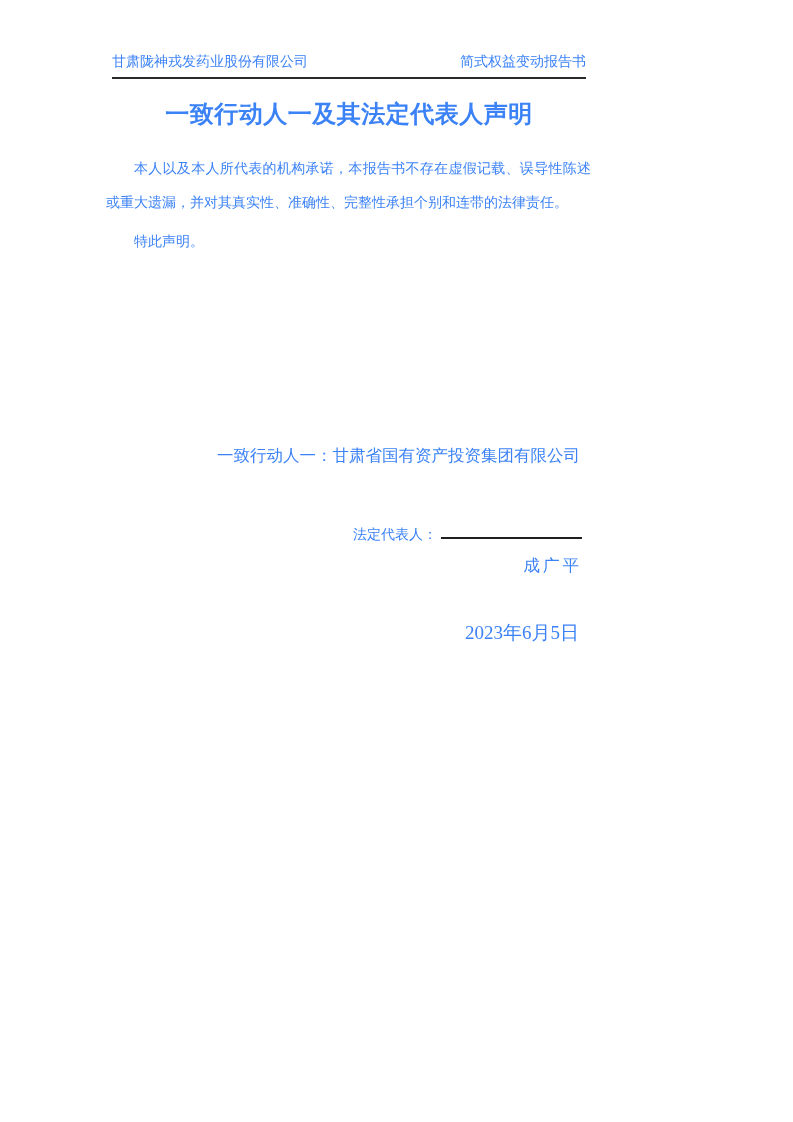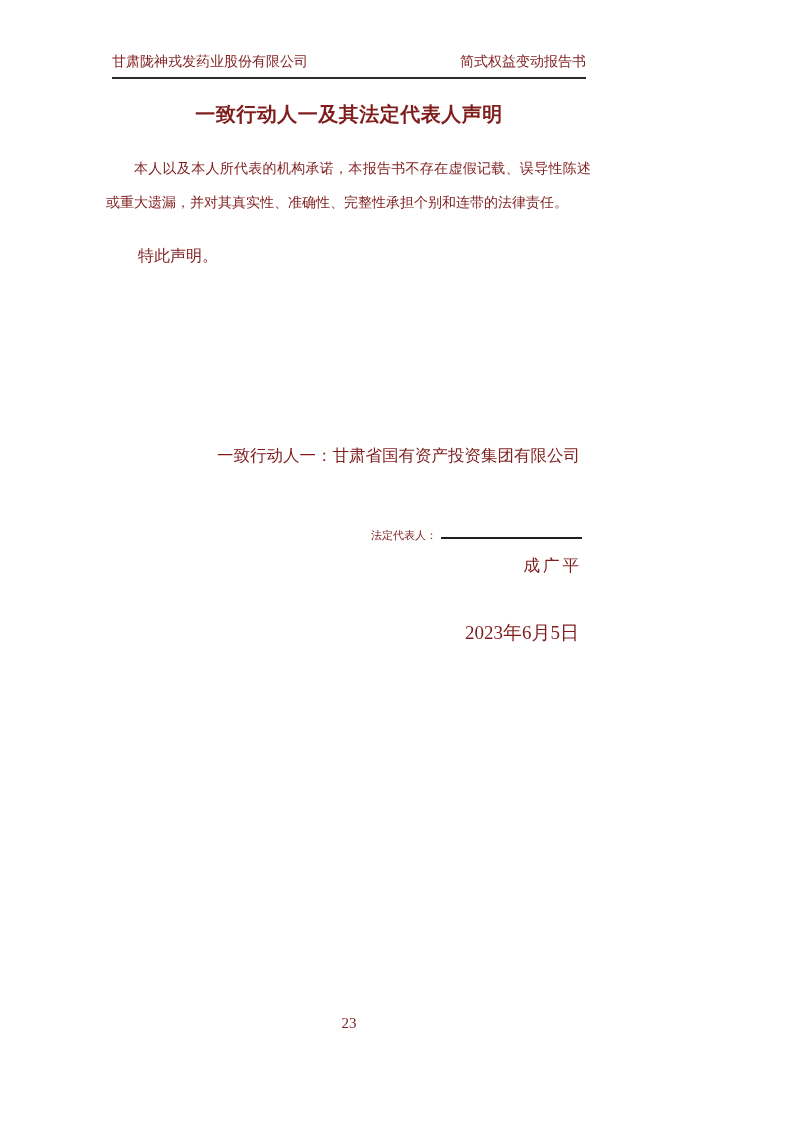--- a/index.html
+++ b/index.html
@@ -6,21 +6,21 @@
     margin: 0;
     padding: 0;
     background: #ffffff;
   }
   .page {
     position: relative;
     width: 698px;
     height: 1122px;
     background: #ffffff;
     overflow: hidden;
-    color: #7f1d1d;
+    color: #3b82f6;
     font-family: "Liberation Serif", "DejaVu Serif", serif;
   }
   .abs { position: absolute; }
 
   
   .header {
     left: 112px;
     right: 112px;
     top: 52px;
     display: flex;
@@ -33,56 +33,56 @@
   }
 
   
   .doc-title {
     left: 0;
     right: 0;
     top: 99px;
     text-align: center;
     font-family: "Liberation Sans", "DejaVu Sans", sans-serif;
     font-weight: bold;
-    font-size: 20px;
+    font-size: 24px;
     line-height: 30px;
     letter-spacing: 0.5px;
   }
 
   
   .body-paragraph {
     left: 106px;
     right: 107px;
     top: 152px;
     font-size: 14px;
     line-height: 34px;
     text-indent: 2em;
     text-align: justify;
     text-justify: inter-ideograph;
   }
   .statement {
     left: 106px;
-    top: 239px;
-    font-size: 16px;
+    top: 225px;
+    font-size: 14px;
     line-height: 34px;
     text-indent: 2em;
   }
 
   
   .actor-line {
     right: 118px;
     top: 446px;
     font-size: 16.5px;
     line-height: 20px;
     text-align: center;
   }
   .legal-rep-line {
     right: 116px;
     top: 523px;
-    font-size: 11px;
+    font-size: 14px;
     line-height: 20px;
     text-align: right;
     white-space: nowrap;
   }
   .signature-underline {
     display: inline-block;
     width: 141px;
     height: 14px;
     margin-left: 4px;
     border-bottom: 2px solid #1f1f1f;
@@ -134,15 +134,14 @@
   <div class="abs actor-line">一致行动人一：甘肃省国有资产投资集团有限公司</div>
 
   <div class="abs legal-rep-line">
     <span>法定代表人：</span><span class="signature-underline"></span>
   </div>
 
   <div class="abs legal-rep-name">成广平</div>
 
   <div class="abs date-line">2023年6月5日</div>
 
-  <div class="abs page-number">23</div>
 
 </div>
 
 </body></html>

